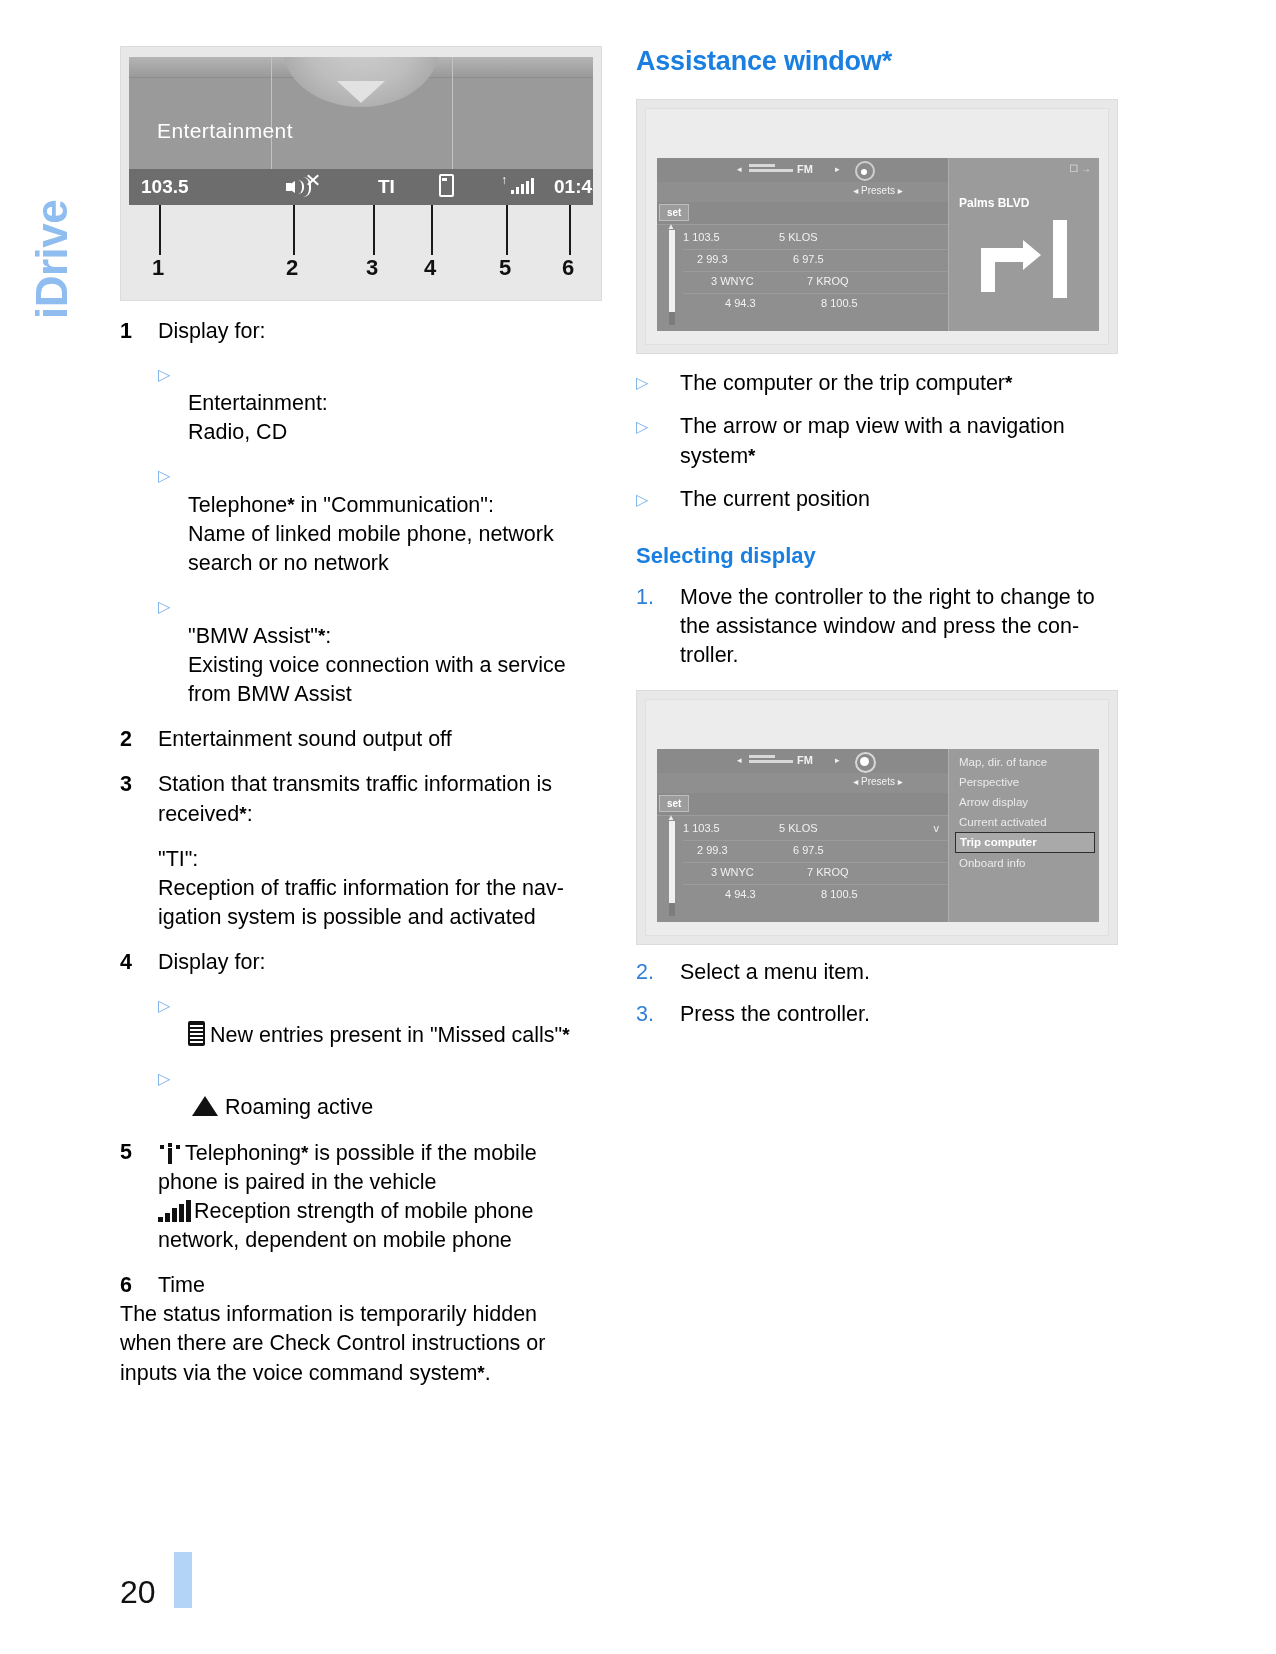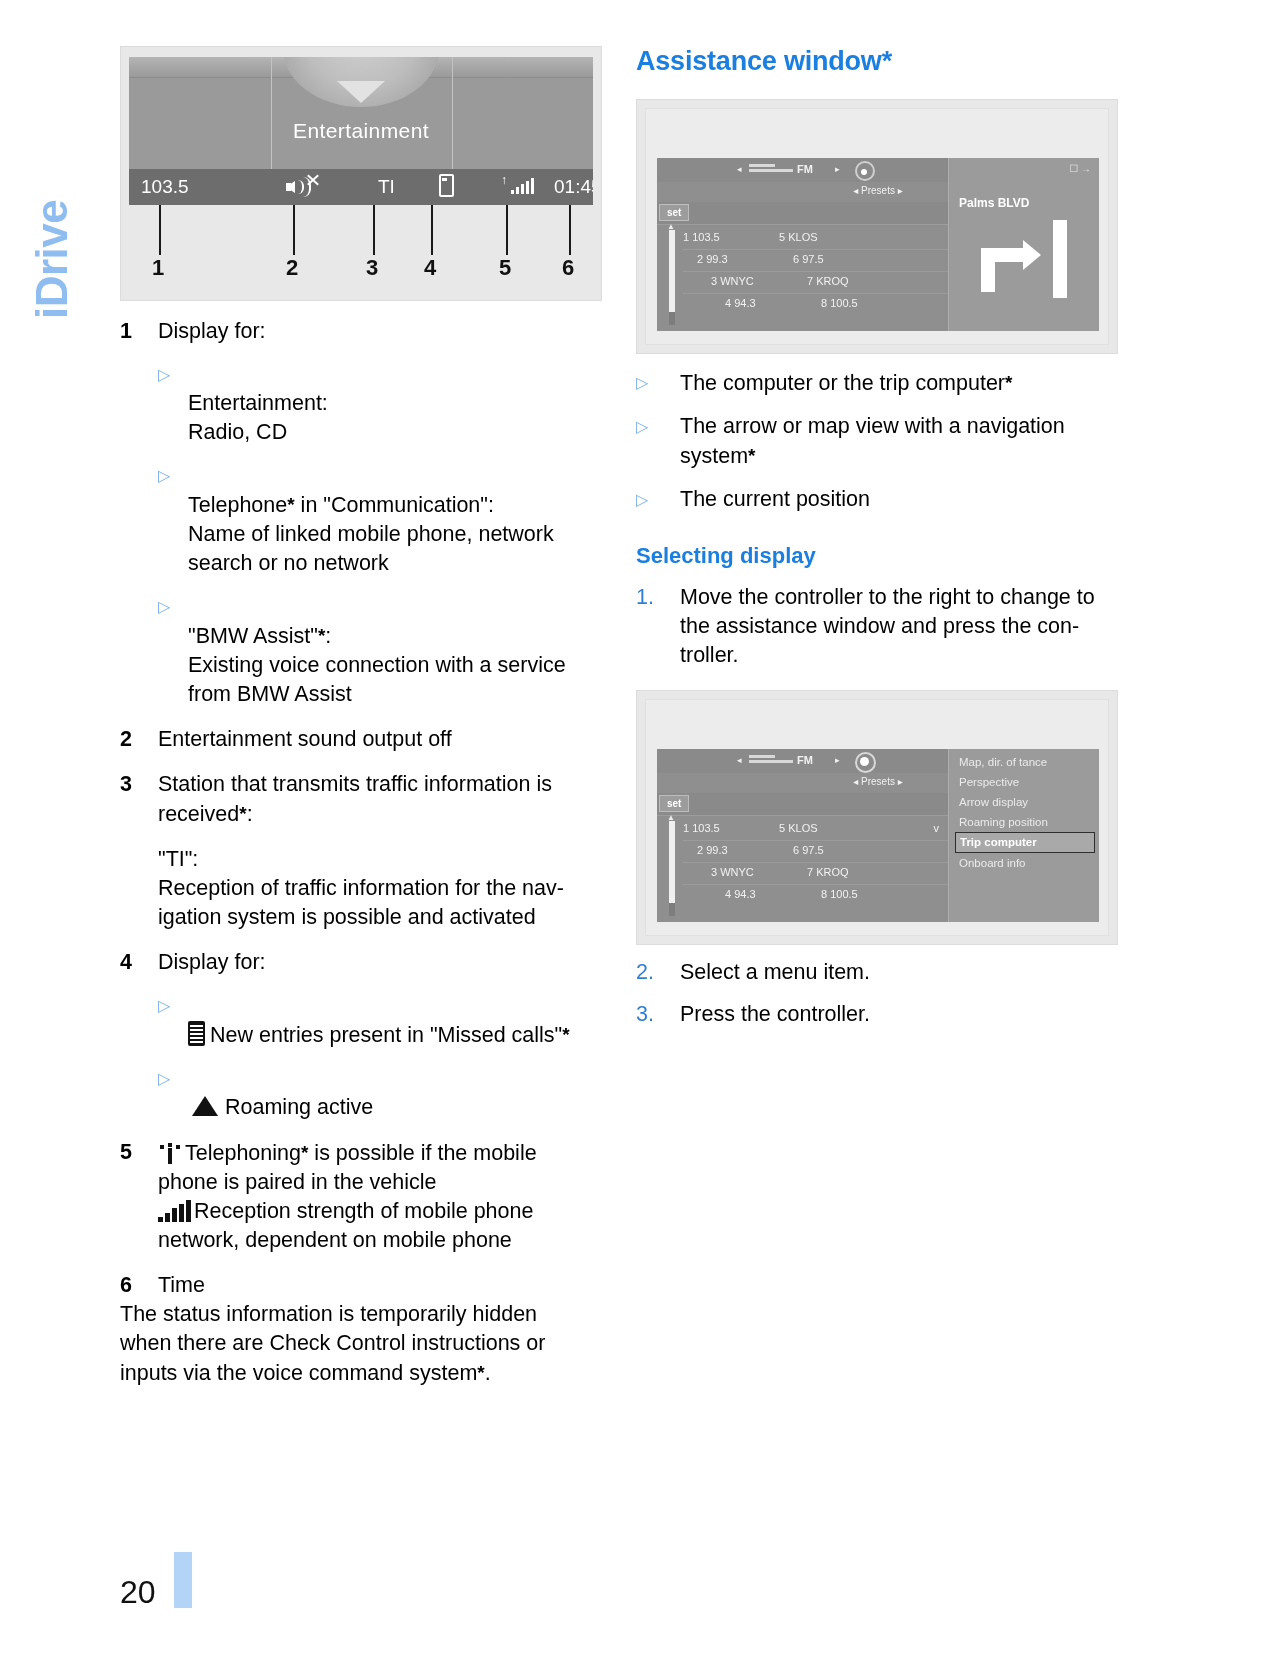--- a/index.html
+++ b/index.html
@@ -98,32 +98,32 @@
     position: absolute;
     left: 50%; top: 24px; margin-left: -24px;
     width: 0; height: 0;
     border-left: 24px solid transparent;
     border-right: 24px solid transparent;
     border-top: 22px solid #e2e2e2;
   }
   .fig1 .ent-label {
     position: absolute;
     left: 0; right: 0; top: 62px;
-    text-align: center;
     color: #ffffff;
     font-size: 21px;
     letter-spacing: 0.4px;
+    padding-left: 28px;
   }
   .fig1 .statusbar {
     position: absolute;
     left: 0; right: 0; bottom: 0; height: 36px;
     background: #6d6d6d;
     color: #ffffff;
     font-size: 19px;
-    font-weight: normal;
+    font-weight: bold;
   }
   .fig1 .sb-item { position: absolute; top: 7px; white-space: nowrap; }
   .fig1 .sb-freq { left: 12px; }
   .fig1 .sb-mute { left: 157px; top: 8px; }
   .fig1 .sb-ti   { left: 249px; }
   .fig1 .sb-phone{ left: 310px; top: 5px; }
   .fig1 .sb-sig  { left: 372px; top: 6px; }
   .fig1 .sb-time { left: 425px; }
 
   .mute-ic { display:inline-block; position:relative; width:36px; height:20px; }
@@ -576,21 +576,21 @@
             <span class="pl-a" style="left:42px;">4 94.3</span>
             <span class="pl-b" style="left:138px;">8 100.5</span>
           </div>
         </div>
 
         <div class="pane-right">
           <div class="menu">
             <div class="mi">Map, dir. of tance</div>
             <div class="mi">Perspective</div>
             <div class="mi">Arrow display</div>
-            <div class="mi">Roaming position</div>
+            <div class="mi">Current activated</div>
             <div class="mi sel">Trip computer</div>
             <div class="mi">Onboard info</div>
           </div>
           <div class="chev"></div>
         </div>
       </div>
     </div>
 
     <div class="body-text" style="margin-top:10px;">
       <div class="ol-item">

